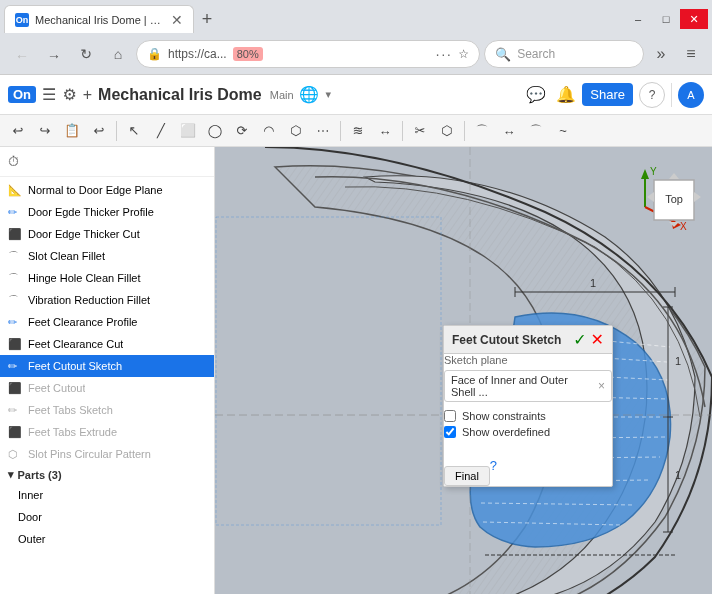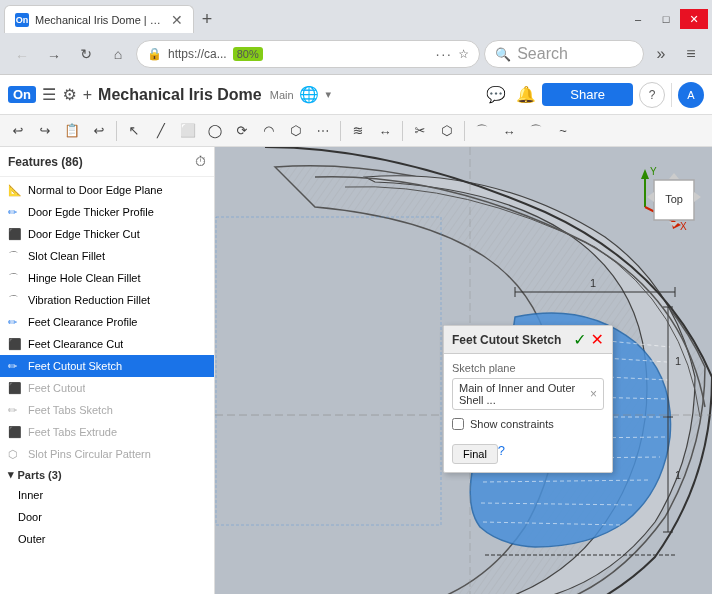--- a/index.html
+++ b/index.html
@@ -16,39 +16,39 @@
     .win-controls { margin-left: auto; display: flex; gap: 0; }
     .win-btn { width: 28px; height: 20px; display: flex; align-items: center; justify-content: center; font-size: 11px; cursor: pointer; color: #333; }
     .win-btn.close { background: #e81123; color: white; }
 
     
     .address-bar { display: flex; align-items: center; padding: 4px 8px; gap: 4px; height: 40px; background: #dee1e6; }
     .nav-btn { width: 28px; height: 28px; display: flex; align-items: center; justify-content: center; cursor: pointer; color: #555; font-size: 14px; border-radius: 50%; }
     .nav-btn.disabled { color: #bbb; cursor: default; }
     .url-box { flex: 1; display: flex; align-items: center; background: #fff; border: 1px solid #ccc; border-radius: 16px; padding: 4px 10px; height: 28px; gap: 6px; font-size: 12px; }
     .url-text { color: #555; font-size: 12px; }
-    .url-percent { background: #84cc16; border-radius: 3px; padding: 1px 4px; font-size: 11px; color: #555; }
+    .url-percent { background: #fca5a5; border-radius: 3px; padding: 1px 4px; font-size: 11px; color: #555; }
     .url-dots { color: #666; font-size: 14px; letter-spacing: 1px; cursor: pointer; }
     .url-icons { display: flex; gap: 8px; color: #555; cursor: pointer; }
     .search-box { display: flex; align-items: center; background: #fff; border: 1px solid #ccc; border-radius: 16px; padding: 4px 10px; height: 28px; gap: 6px; width: 160px; }
     .search-icon { color: #777; font-size: 13px; }
-    .search-text { color: #999; font-size: 16px; }
+    .search-text { color: #999; font-size: 12px; }
     .ext-btn { width: 26px; height: 26px; display: flex; align-items: center; justify-content: center; cursor: pointer; color: #555; font-size: 16px; }
 
     
     .app-toolbar { background: #fff; border-bottom: 1px solid #ddd; display: flex; align-items: center; padding: 0 8px; height: 40px; gap: 6px; }
     .app-logo { color: #1a73e8; font-weight: bold; font-size: 16px; }
     .app-menu-icon { font-size: 16px; color: #555; cursor: pointer; }
     .app-title { font-size: 16px; font-weight: 700; color: #333; }
     .app-main-badge { font-size: 11px; color: #777; margin-left: 2px; }
     .app-globe { font-size: 16px; color: #555; cursor: pointer; }
     .toolbar-spacer { flex: 1; }
     .app-icons { display: flex; gap: 10px; color: #555; }
     .app-icons span { cursor: pointer; font-size: 16px; }
-    .share-btn { background: #1a73e8; color: white; border: none; border-radius: 4px; padding: 4px 28px; font-size: 13px; cursor: pointer; font-weight: 500; }
+    .share-btn { background: #1a73e8; color: white; border: none; border-radius: 4px; padding: 4px 8px; font-size: 13px; cursor: pointer; font-weight: 500; }
     .help-btn { width: 26px; height: 26px; border: 1px solid #ccc; border-radius: 50%; display: flex; align-items: center; justify-content: center; cursor: pointer; font-size: 12px; color: #555; }
     .avatar { width: 26px; height: 26px; background: #1a73e8; border-radius: 50%; display: flex; align-items: center; justify-content: center; color: white; font-size: 11px; cursor: pointer; }
 
     
     .sketch-toolbar { background: #f5f5f5; border-bottom: 1px solid #ddd; display: flex; align-items: center; padding: 2px 6px; height: 32px; gap: 3px; overflow: hidden; }
     .tool-btn { width: 24px; height: 24px; display: flex; align-items: center; justify-content: center; cursor: pointer; border-radius: 3px; color: #444; font-size: 13px; border: 1px solid transparent; }
     .tool-divider { width: 1px; height: 20px; background: #ccc; margin: 0 2px; }
 
     
     .main-area { display: flex; height: 460px; }
@@ -68,27 +68,27 @@
     .feature-label { font-size: 11px; white-space: nowrap; overflow: hidden; text-overflow: ellipsis; }
     .feature-section { display: flex; align-items: center; padding: 3px 8px; cursor: pointer; gap: 4px; font-size: 11px; font-weight: 600; color: #333; }
     .feature-sub { padding-left: 18px; }
 
     
     .sketch-popup { position: absolute; left: 228px; top: 178px; background: #fff; border: 1px solid #ccc; box-shadow: 2px 2px 6px rgba(0,0,0,0.2); width: 170px; z-index: 100; border-radius: 2px; }
     .popup-header { display: flex; align-items: center; background: #eee; padding: 4px 8px; border-bottom: 1px solid #ccc; }
     .popup-title { font-size: 12px; font-weight: 600; flex: 1; color: #333; }
     .popup-check { color: green; font-size: 16px; cursor: pointer; }
     .popup-x { color: red; font-size: 16px; cursor: pointer; margin-left: 4px; }
-    .popup-body { padding: 8px; }
+    .popup-body { }
     .popup-label { font-size: 11px; color: #666; margin-bottom: 4px; }
     .popup-plane { display: flex; align-items: center; background: #fff; border: 1px solid #ccc; border-radius: 3px; padding: 3px 6px; font-size: 11px; color: #333; gap: 4px; margin-bottom: 8px; }
     .popup-plane-x { color: #999; cursor: pointer; font-size: 12px; }
     .popup-checkbox { display: flex; align-items: center; gap: 6px; font-size: 11px; color: #333; margin-bottom: 4px; }
     .popup-checkbox input { width: 12px; height: 12px; }
-    .popup-final { background: #f0f0f0; border: 1px solid #ccc; border-radius: 3px; padding: 3px 10px; font-size: 11px; cursor: pointer; margin-top: 8px; }
+    .popup-final { background: #f0f0f0; border: 1px solid #ccc; border-radius: 3px; padding: 3px 10px; font-size: 11px; cursor: pointer; margin-top: 22px; }
     .popup-help { float: right; color: #1a73e8; font-size: 13px; cursor: pointer; }
 
     
     .canvas-area { flex: 1; background: #b8bfc8; position: relative; overflow: hidden; }
     .canvas-svg { width: 100%; height: 100%; }
 
     
     .view-cube { position: absolute; top: 20px; right: 10px; width: 60px; height: 70px; }
   </style>
 </head>
@@ -176,21 +176,20 @@
   <div class="tool-btn">⌒</div>
   <div class="tool-btn">↔</div>
   <div class="tool-btn">⌒</div>
   <div class="tool-btn">~</div>
 </div>
 
 <div class="main-area" style="position:relative;">
 
   <div class="features-panel">
     <div class="features-header">
-      <span class="features-title">Features (86)</span>
       <span class="features-icon">⏱</span>
     </div>
     <div class="feature-list">
 
       <div class="feature-item">
         <span class="feature-icon">📐</span>
         <span class="feature-label">Normal to Door Edge Plane</span>
       </div>
       <div class="feature-item">
         <span class="feature-icon" style="color:#1a73e8;">✏</span>
@@ -335,27 +334,31 @@
     
     <div class="sketch-popup">
       <div class="popup-header">
         <span class="popup-title">Feet Cutout Sketch</span>
         <span class="popup-check">✓</span>
         <span class="popup-x">✕</span>
       </div>
       <div class="popup-body">
         <div class="popup-label">Sketch plane</div>
         <div class="popup-plane">
-          <span>Main of Inner and Outer Shell ...</span>
+          <span>Face of Inner and Outer Shell ...</span>
           <span class="popup-plane-x">×</span>
         </div>
         <div class="popup-checkbox">
           <input type="checkbox" style="">
           <span>Show constraints</span>
         </div>
+        <div class="popup-checkbox">
+          <input type="checkbox" checked="" style="">
+          <span>Show overdefined</span>
+        </div>
         <div style="display:flex;align-items:center;margin-top:6px;">
           <button class="popup-final">Final</button>
           <span class="popup-help">?</span>
         </div>
       </div>
     </div>
 
   </div>
 </div>
 

